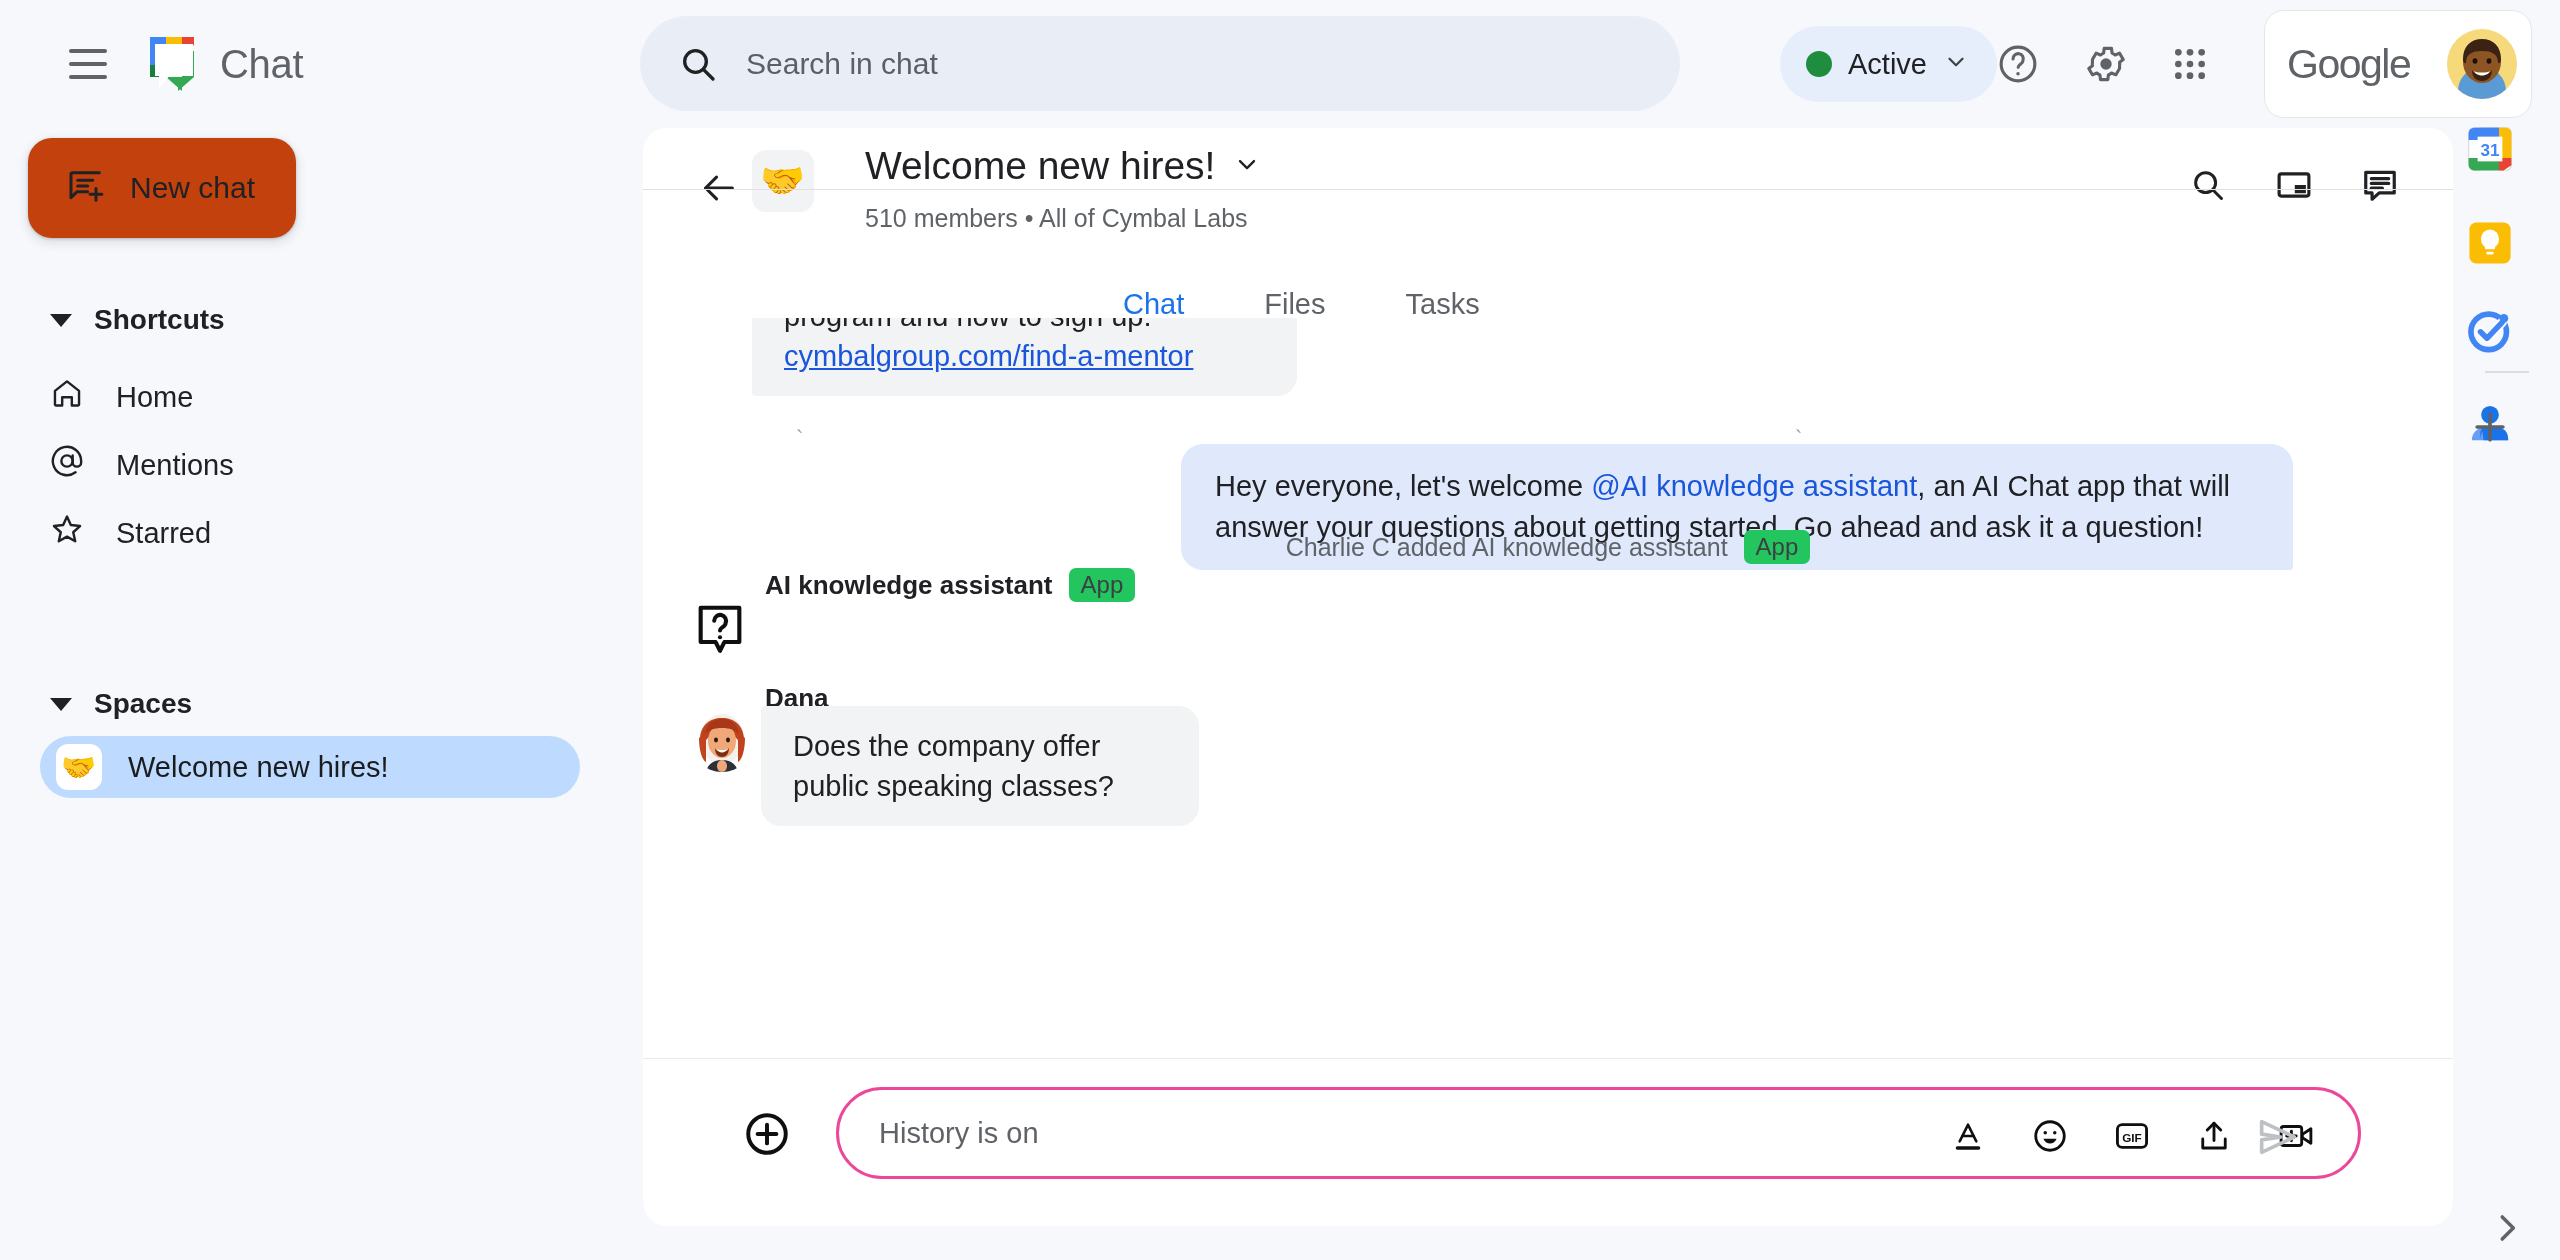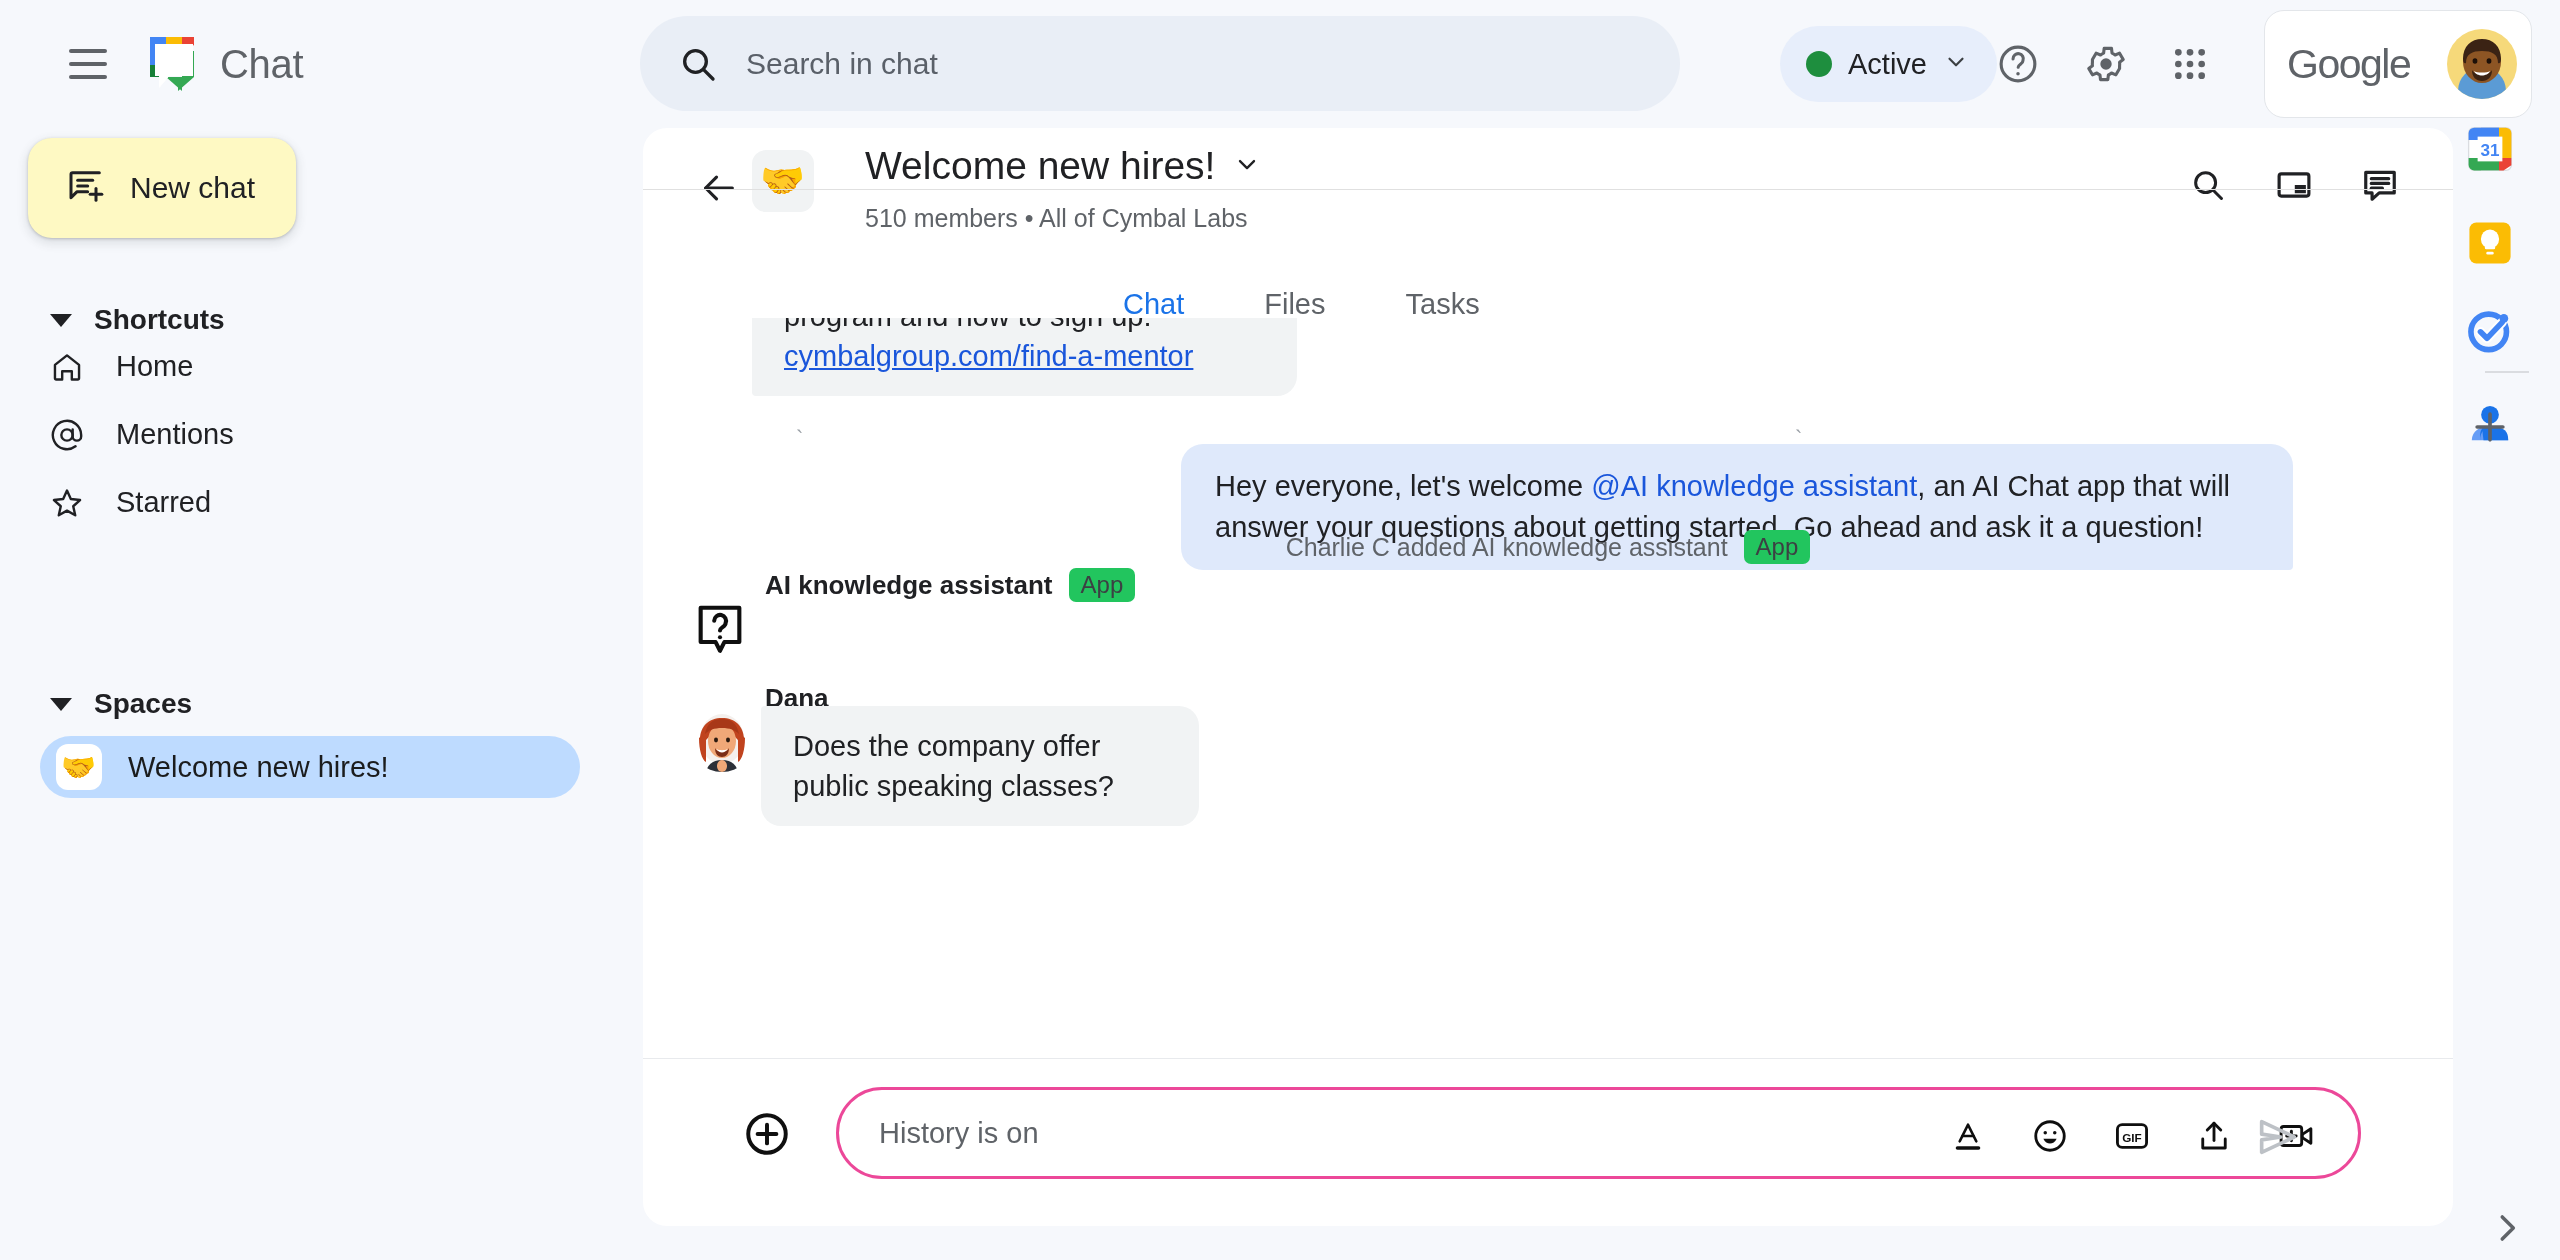--- a/index.html
+++ b/index.html
@@ -61,37 +61,37 @@
     display: flex; align-items: center; justify-content: space-between;
     padding: 0 14px 0 22px; cursor: pointer;
   }
   .google-word { font-size: 41px; color: #5f6368; letter-spacing: -1.5px; font-family: "Liberation Sans", sans-serif; }
   .avatar-hdr { width: 70px; height: 70px; border-radius: 50%; overflow: hidden; flex: none; }
 
   
   .sidebar { position: absolute; left: 0; top: 128px; width: 640px; bottom: 0; }
   .newchat-btn {
     position: absolute; left: 28px; top: 10px;
-    width: 268px; height: 100px; background: #fef9c3;
+    width: 268px; height: 100px; background: #c2410c;
     border-radius: 24px; box-shadow: 0 1px 3px rgba(60,64,67,.28), 0 4px 8px 3px rgba(60,64,67,.10);
     display: flex; align-items: center; gap: 24px; padding-left: 38px; cursor: pointer;
   }
   .newchat-label { font-size: 30px; color: #202124; }
 
   .group-header {
     position: absolute; left: 28px; display: flex; align-items: center;
     gap: 22px; height: 56px; cursor: pointer; padding-left: 22px;
   }
   .caret { width: 0; height: 0; border-left: 11px solid transparent;
            border-right: 11px solid transparent; border-top: 13px solid #202124; }
   .group-title { font-size: 28px; color: #202124; font-weight: bold; }
 
   .nav-item {
     position: absolute; left: 28px; width: 540px; height: 64px;
-    display: flex; align-items: flex-start; gap: 32px; padding-left: 22px;
+    display: flex; align-items: flex-end; gap: 32px; padding-left: 22px;
     border-radius: 32px; cursor: pointer;
   }
   .nav-label { font-size: 29px; color: #202124; }
 
   .space-item {
     position: absolute; left: 40px; width: 540px; height: 62px;
     background: #bedbff; border-radius: 31px;
     display: flex; align-items: center; gap: 26px; padding-left: 16px; cursor: pointer;
   }
   .space-emoji {

